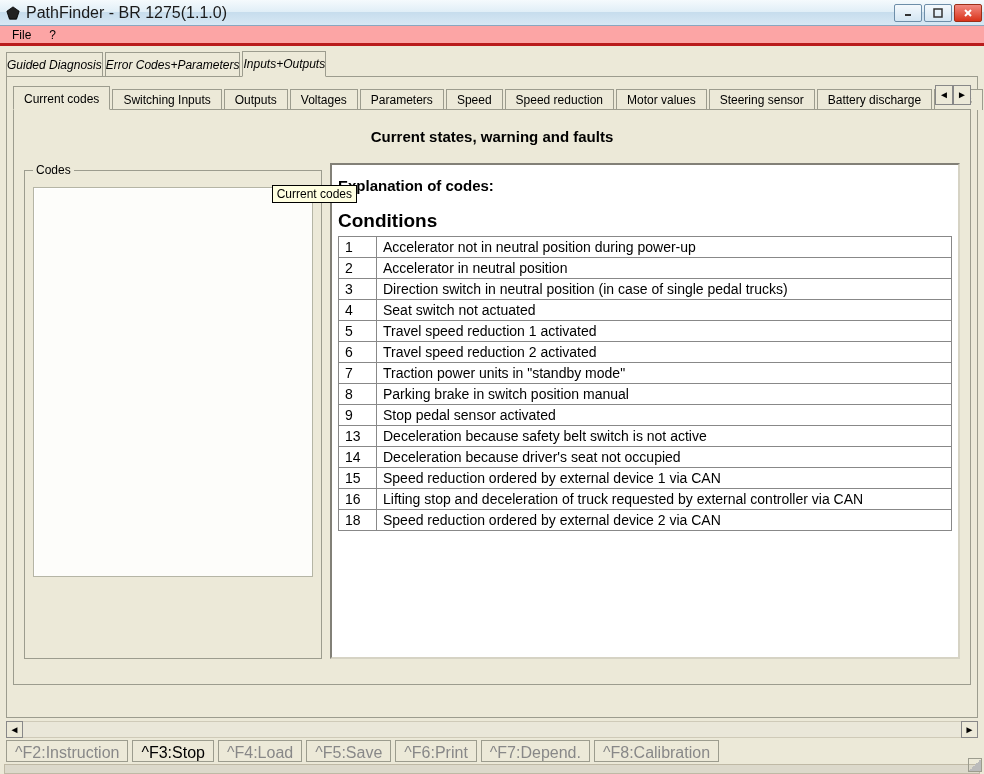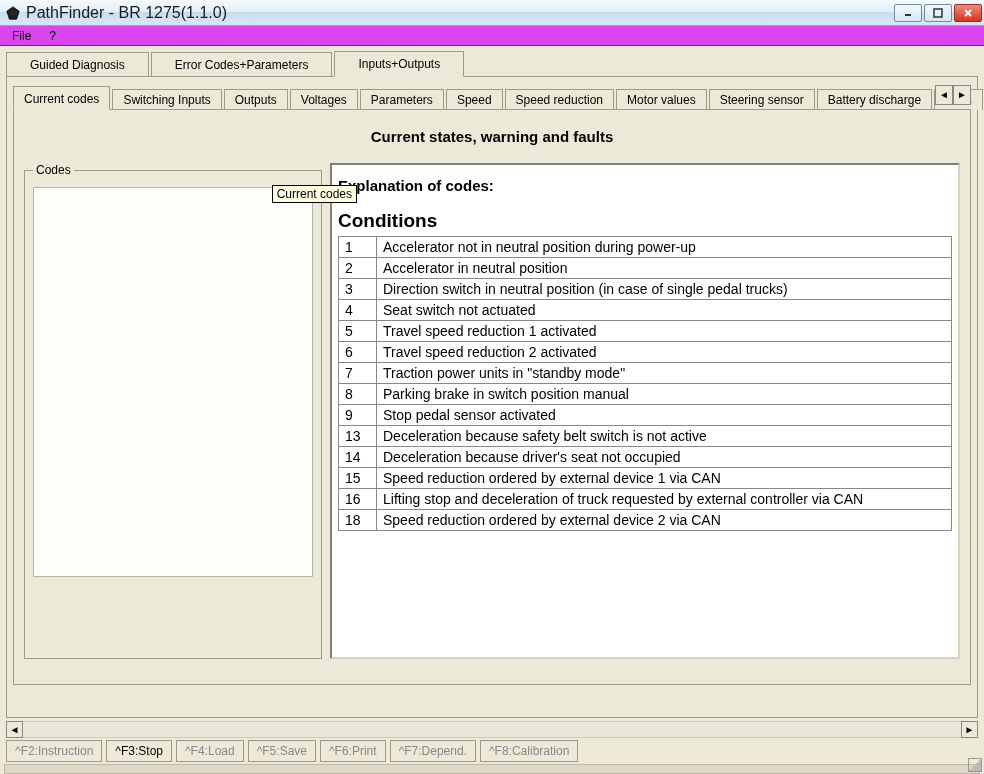--- a/index.html
+++ b/index.html
@@ -32,26 +32,26 @@
     border-radius: 2px;
     background: linear-gradient(to bottom, #f4f9fd, #d4e6f3);
     display: flex; align-items: center; justify-content: center;
     font-size: 10px;
     cursor: pointer;
   }
   .win-btn.close { background: linear-gradient(to bottom, #f28a81, #d9331a); border-color:#9b2f18;}
   .win-btn.close svg { stroke: #fff; }
   .menubar {
     height: 20px;
-    background: #d946ef;
+    background: #fca5a5;
     display: flex;
     align-items: center;
     padding: 0 4px;
     gap: 2px;
-    border-bottom: 1px solid #b91c1c;
+    border-bottom: 3px solid #b91c1c;
   }
   .menubar .menu-item { padding: 2px 8px; cursor: pointer; }
 
   .main-area {
     position: absolute;
     left: 6px; right: 6px; top: 50px; bottom: 56px;
     background: #ece9d8;
   }
 
   
@@ -97,21 +97,21 @@
     border: 1px solid #888;
     background: #ece9d8;
     font-size: 10px; line-height: 1;
     cursor: pointer;
     padding: 0;
   }
 
   
   .lvl1 { position: absolute; inset: 0; }
   .lvl1 > .tabstrip { height: 26px; }
-  .lvl1 > .tabstrip .tab { padding: 5px 23px; }
+  .lvl1 > .tabstrip .tab { padding: 5px 0; font-style: italic; }
   .lvl1 > .tab-body { height: calc(100% - 26px); padding: 8px 6px; }
 
   
   .lvl2 { position: absolute; inset: 8px 6px; }
   .lvl2 > .lvl2strip { margin-bottom: 0; }
   .lvl2 > .tab-body { border:none; height: calc(100% - 24px); }
 
   .lvl2 .tab { border-bottom:none; }
   .lvl2 .tab.active { border-bottom:1px solid #ece9d8; }
 
@@ -222,21 +222,21 @@
     position: absolute;
     left: 6px; right: 6px; bottom: 12px;
     height: 22px;
     display: flex;
     gap: 4px;
   }
   .fkey-btn {
     border: 1px solid #9c9c8e;
     background: #ece9d8;
     padding: 3px 8px;
-    font-size: 12px;
+    font-size: 16px;
     cursor: pointer;
     color: #888;
   }
   .fkey-btn.enabled { color: #000; }
 
   
   .status-strip {
     position: absolute;
     left: 4px; right: 4px; bottom: 0;
     height: 10px;

